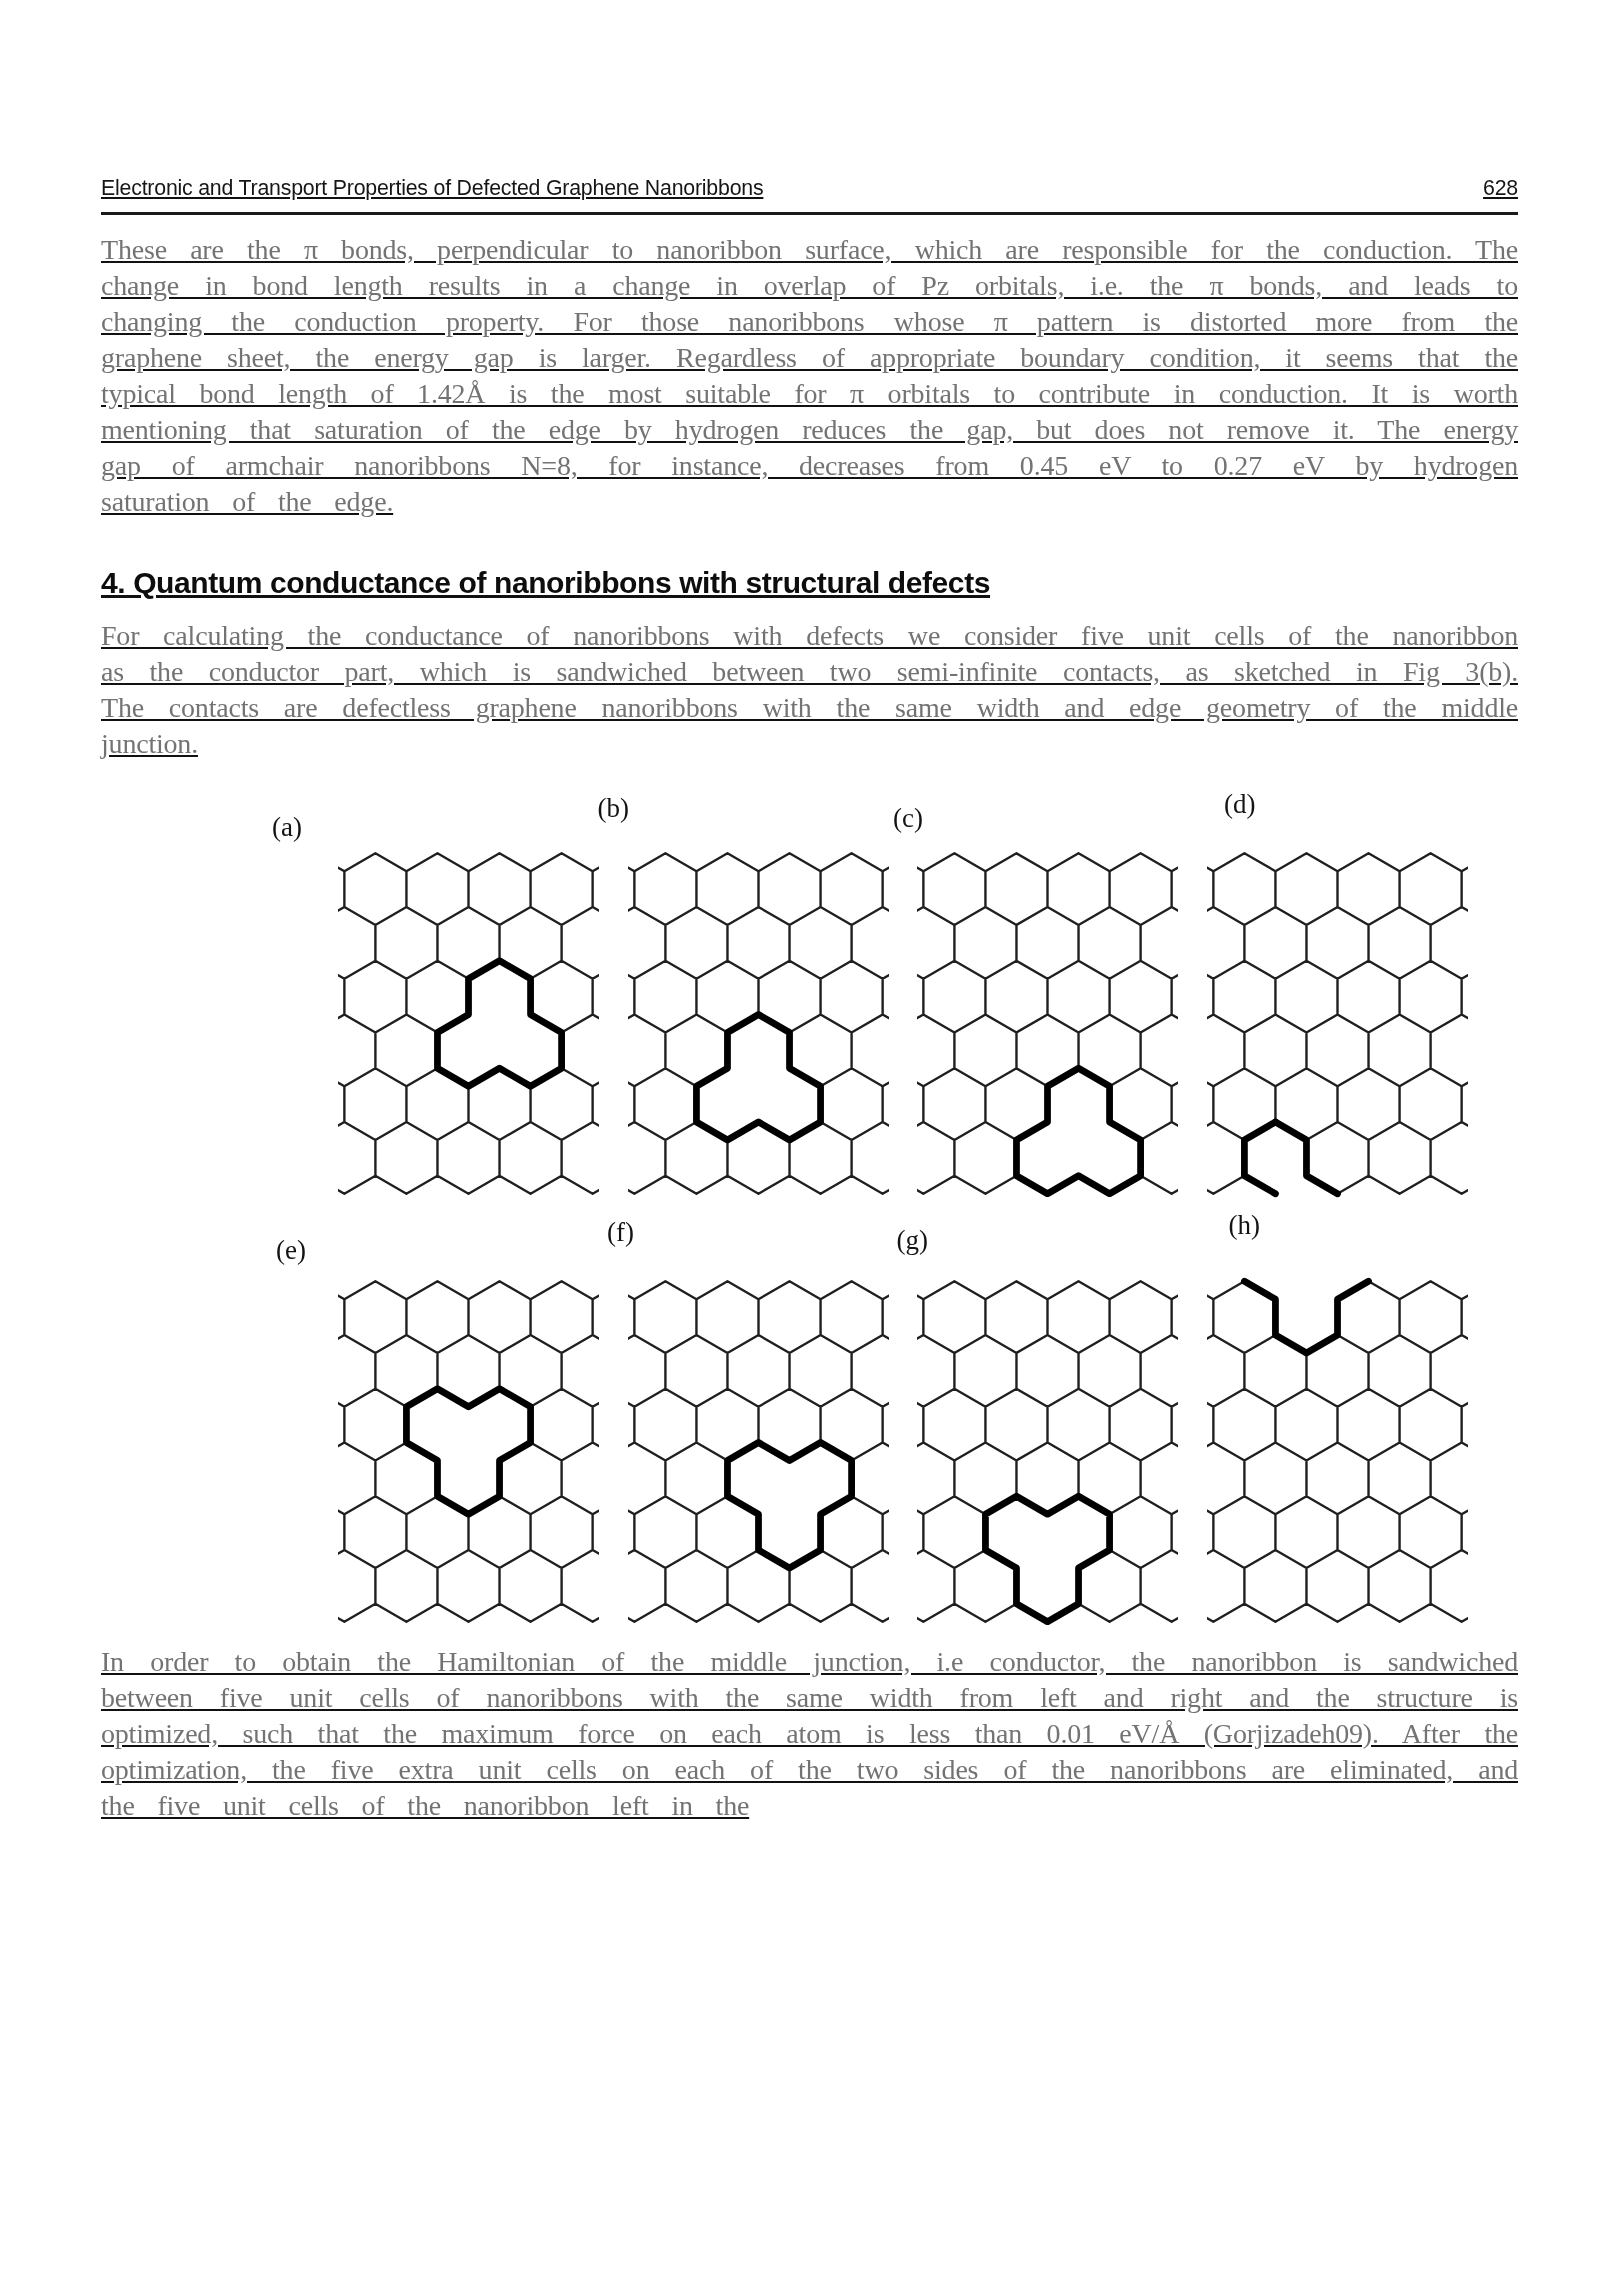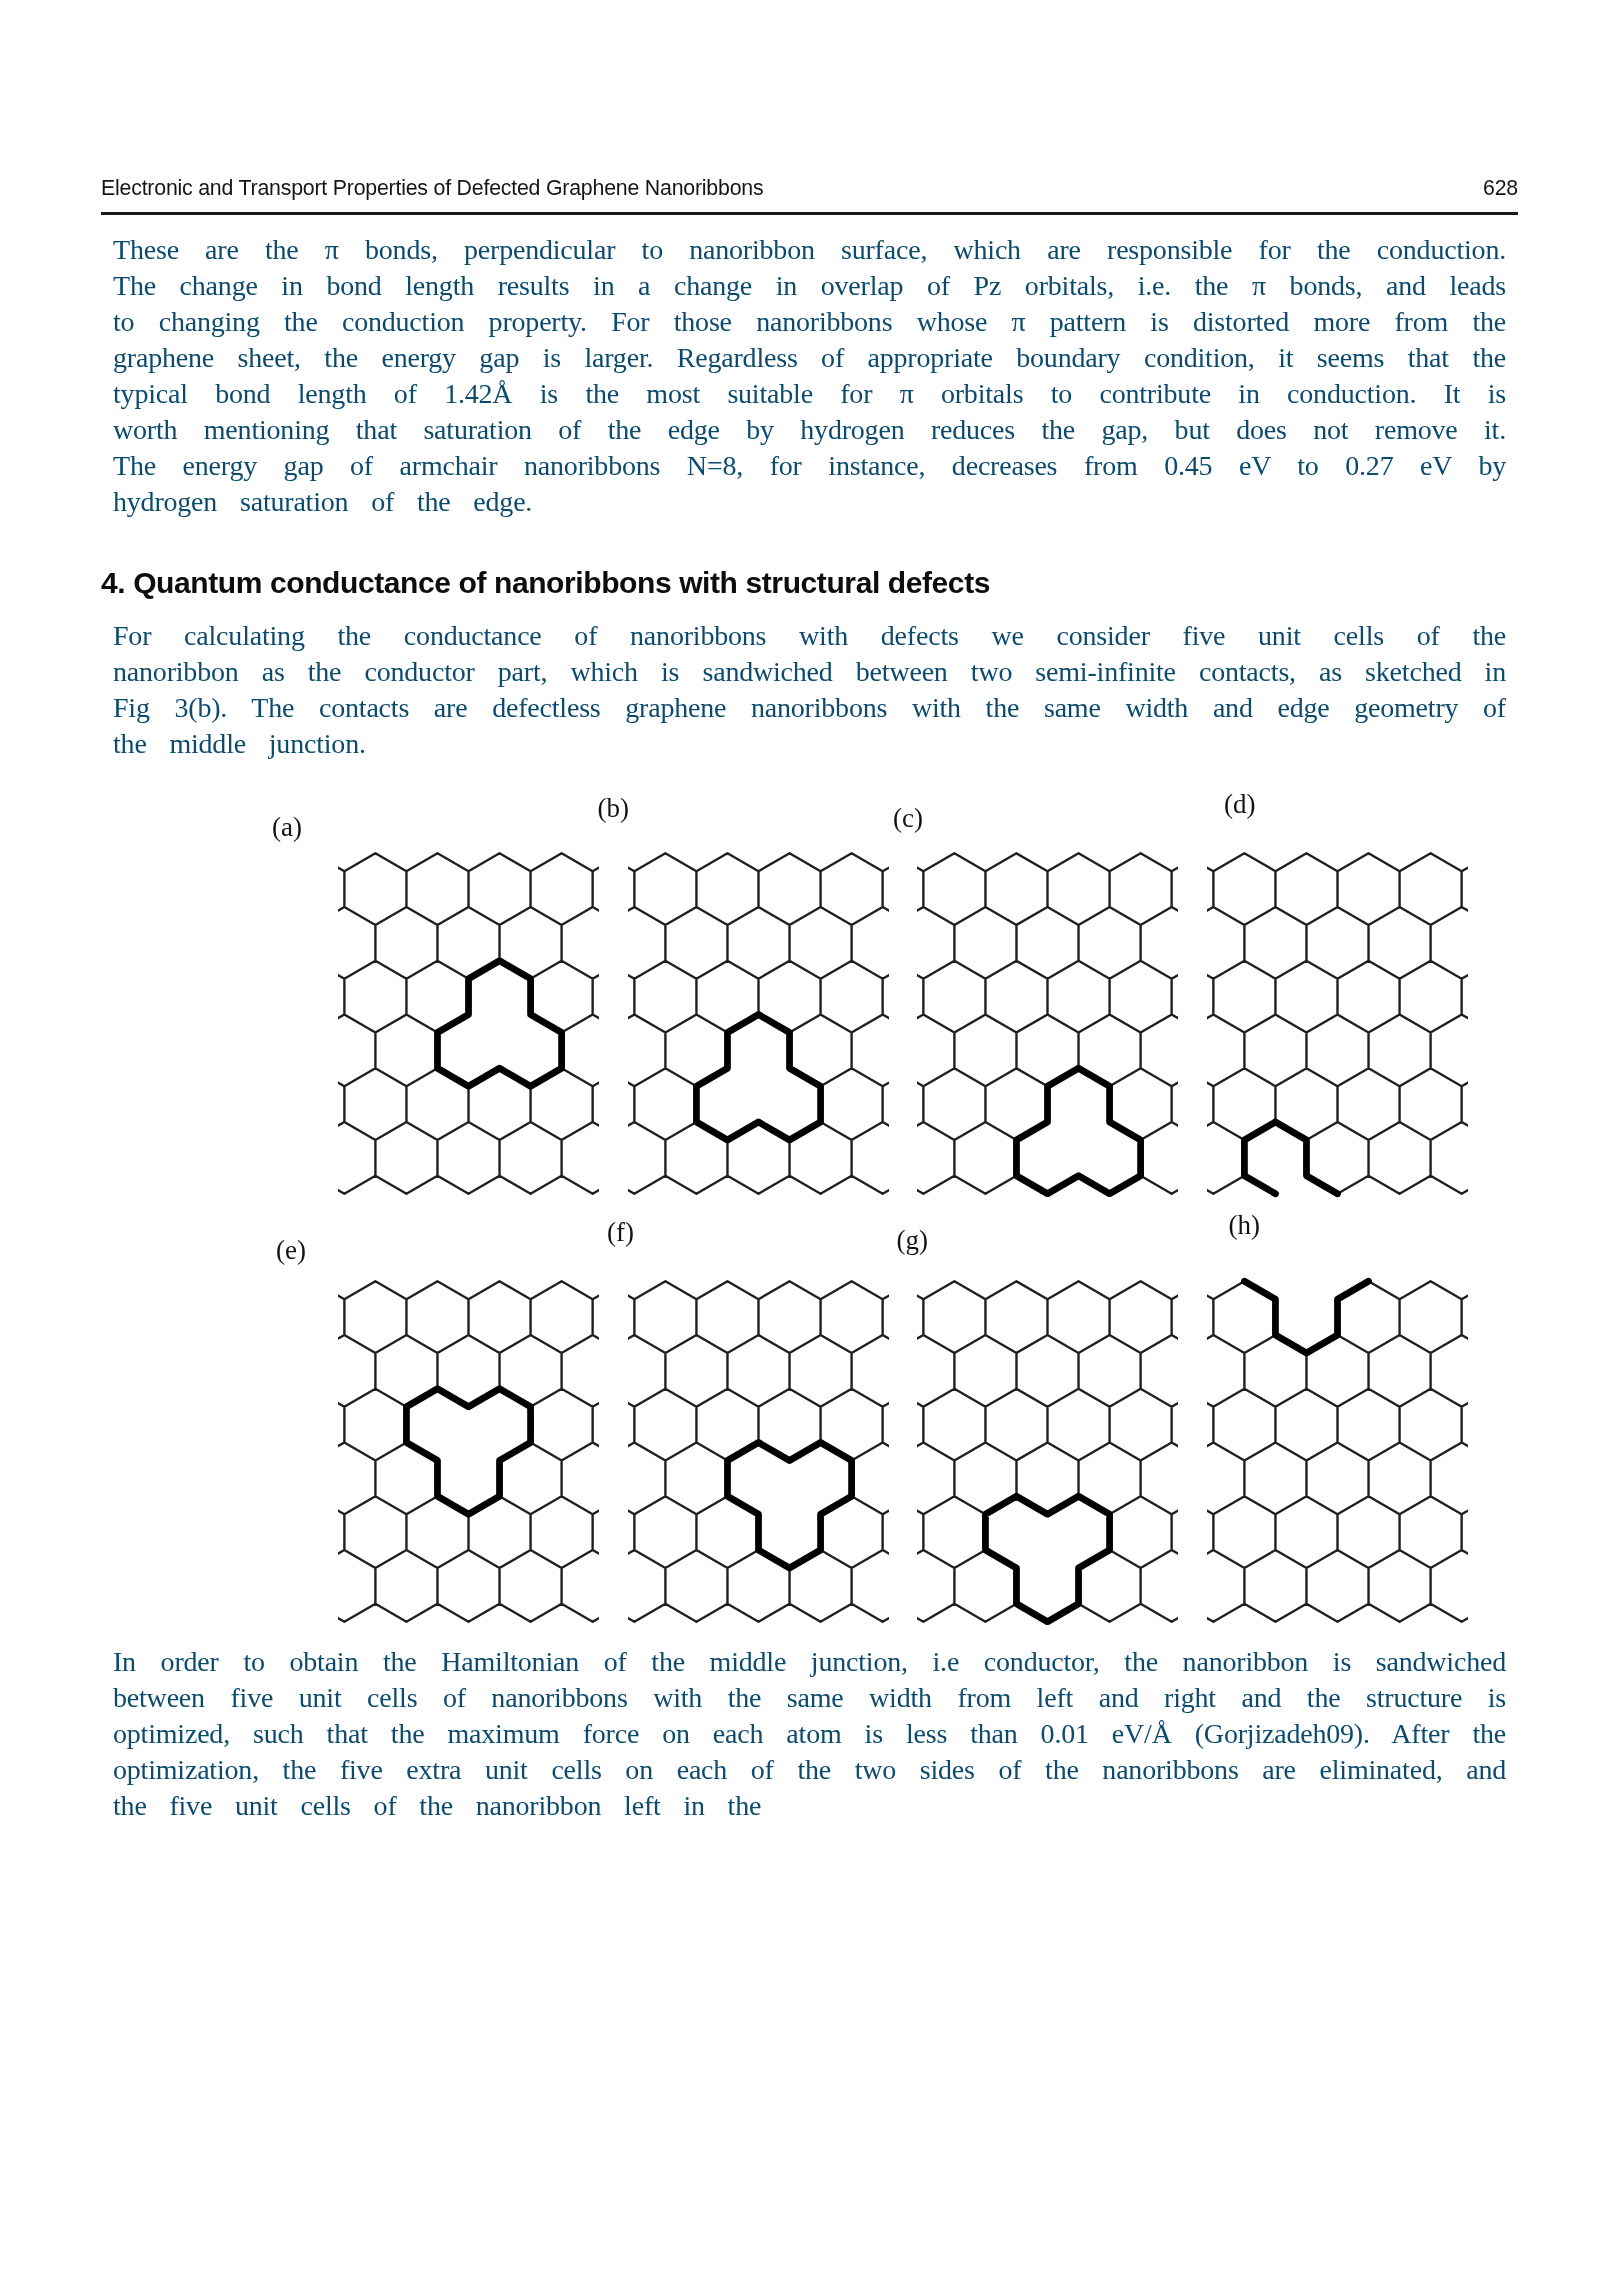--- a/index.html
+++ b/index.html
@@ -6,41 +6,42 @@
   .page{
     position:relative;
     width:1619px;height:2284px;
     margin:0 auto;
     background:#ffffff;
     color:#111;
     box-sizing:border-box;
     padding:176px 101px 0 101px;
     font-family:"Liberation Serif", serif;
     overflow:hidden;
+    text-decoration:underline;
   }
   .running-header{
     display:flex;
     justify-content:space-between;
     align-items:flex-end;
     font-family:"Liberation Sans", sans-serif;
     font-size:21.3px;
     letter-spacing:-0.2px;
     color:#161616;
     border-bottom:3.2px solid #1a1a1a;
     padding-bottom:11px;
   }
   .body-text{
-    margin:12px;
+    margin:0;
     margin-top:17.4px;
     font-size:28px;
     line-height:36px;
     text-align:justify;
     word-spacing:16px;
     letter-spacing:-0.2px;
-    color:#0c4a6e;
+    color:#737373;
   }
   .section-heading{
     font-family:"Liberation Sans", sans-serif;
     font-size:30px;
     font-weight:bold;
     letter-spacing:-0.4px;
     color:#0d0d0d;
     margin:46px 0 4.7px 0;
   }
   .figure{margin-top:20.6px;margin-left:237px;}

